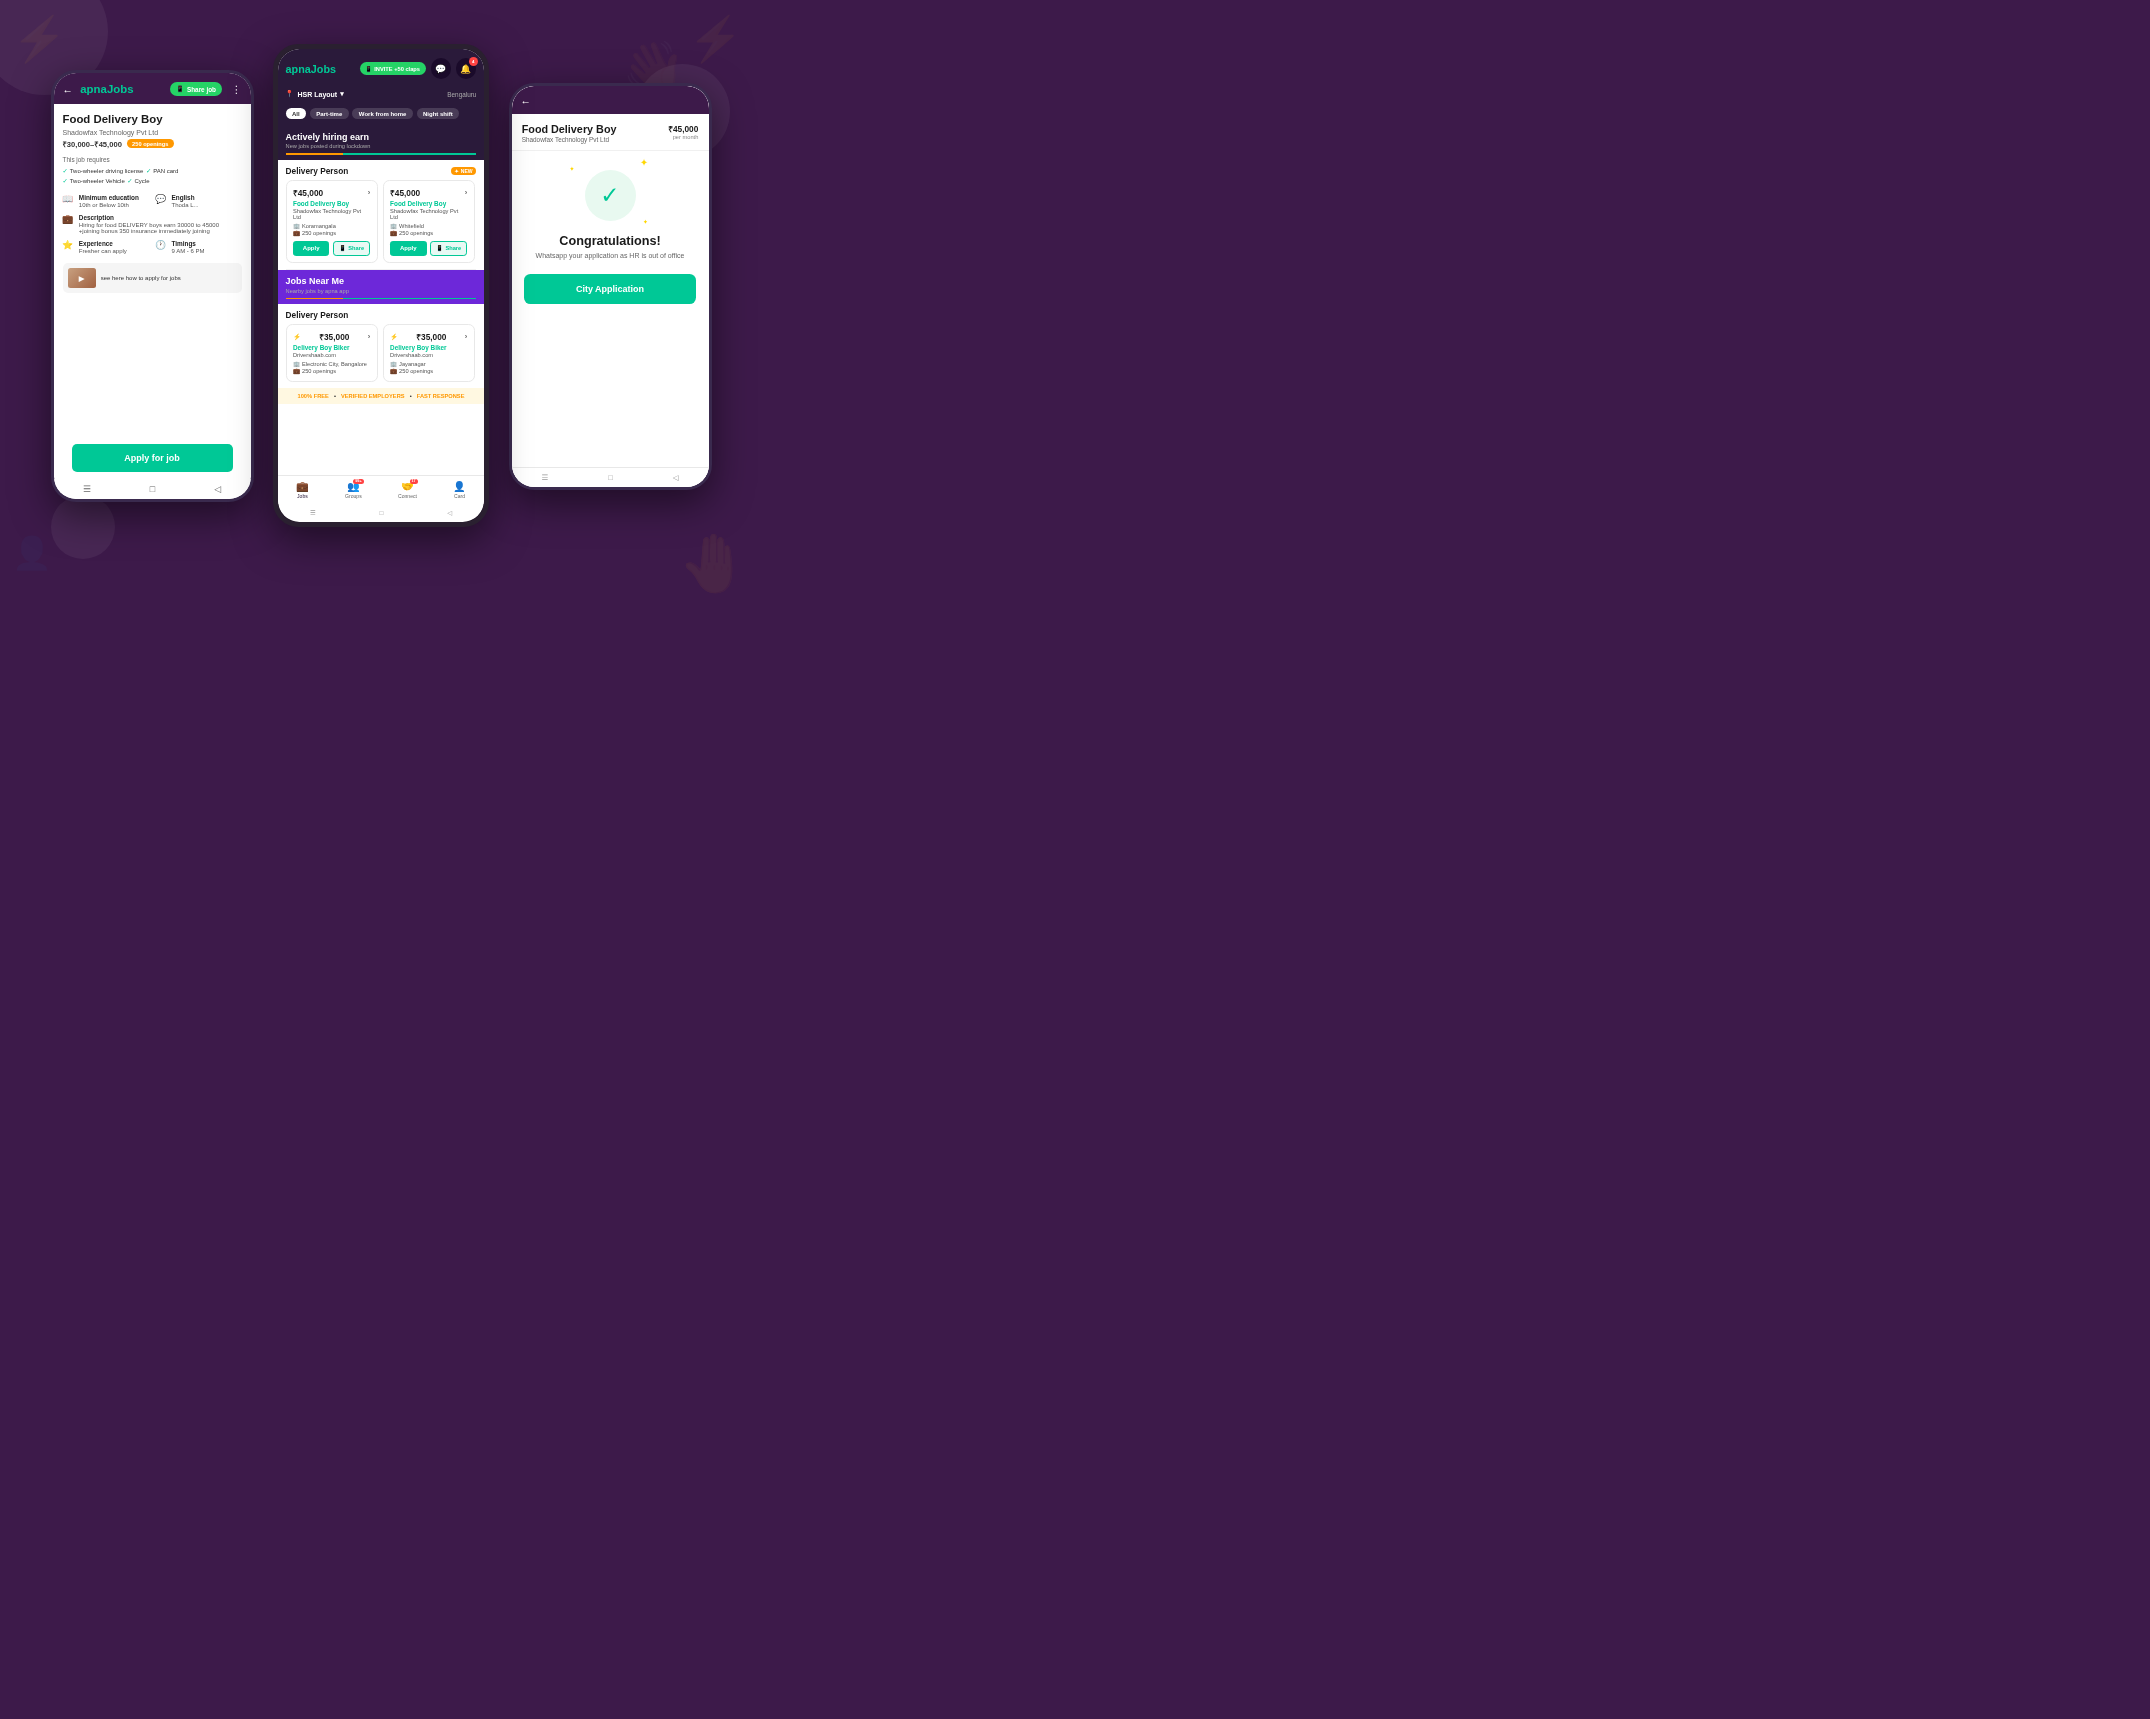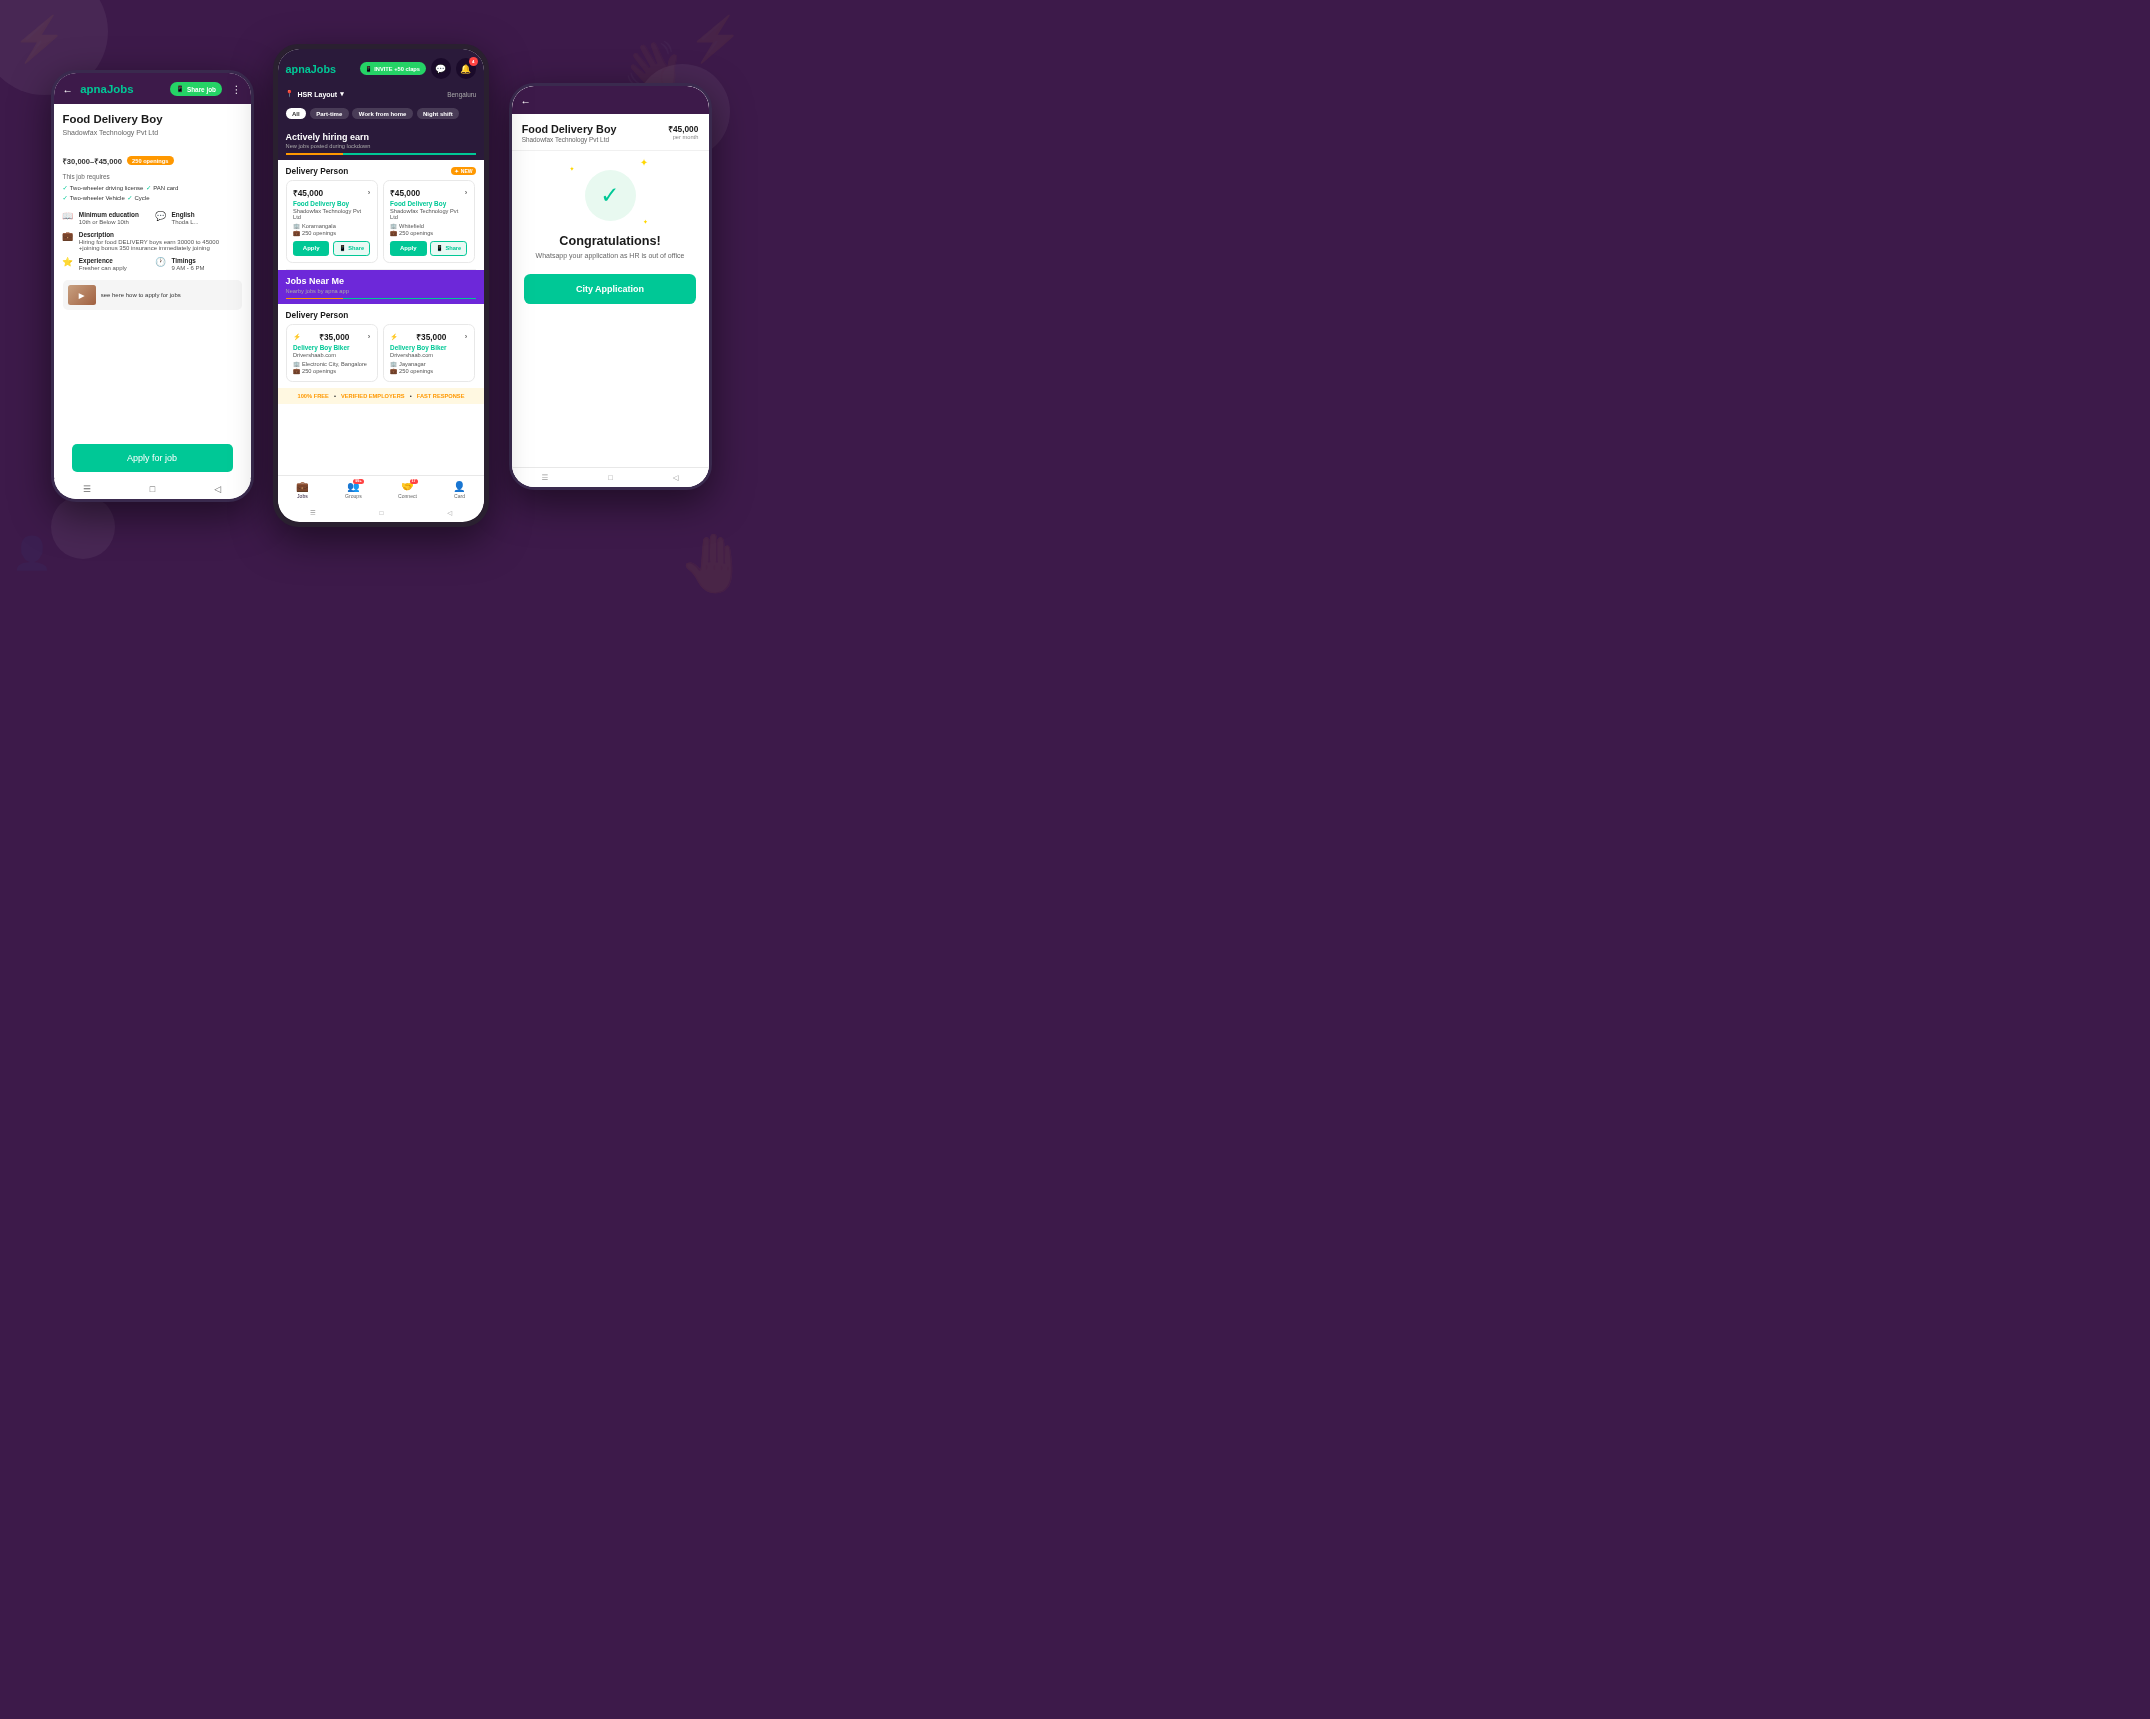--- a/index.html
+++ b/index.html
@@ -151,21 +151,21 @@
     .company-name {
       font-size: 7px;
       color: #666;
       margin-top: 1.9px;
     }
 
     .salary-row {
       display: flex;
       align-items: center;
       gap: 5.1px;
-      margin-top: 20px;
+      margin-top: 3px;
     }
 
     .salary-range {
       font-size: 7.6px;
       font-weight: 600;
       color: #333;
     }
 
     .openings-badge {
       background: #ff9800;
@@ -268,21 +268,21 @@
 
     .apply-job-btn {
       width: calc(100% - 18px);
       margin: 0 9px 9px;
       background: #00c896;
       color: white;
       border: none;
       border-radius: 5.1px;
       padding: 9px;
       font-size: 9px;
-      font-weight: 400;
+      font-weight: 700;
       text-align: center;
       display: block;
     }
 
     .nav-bar-left {
       display: flex;
       justify-content: space-around;
       padding: 5.1px 0;
       background: white;
     }

